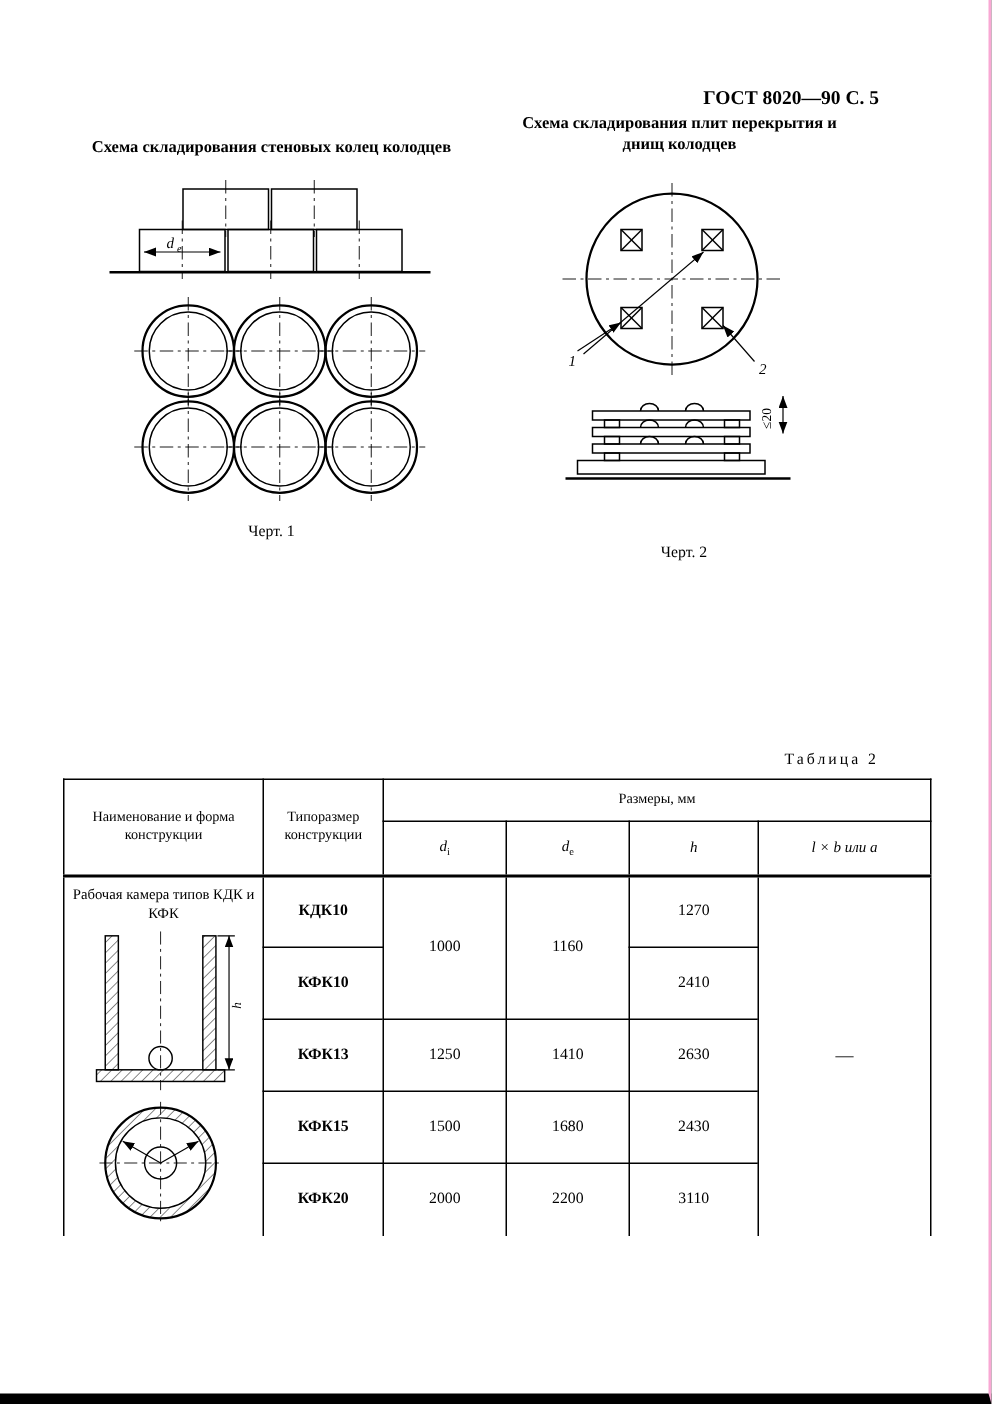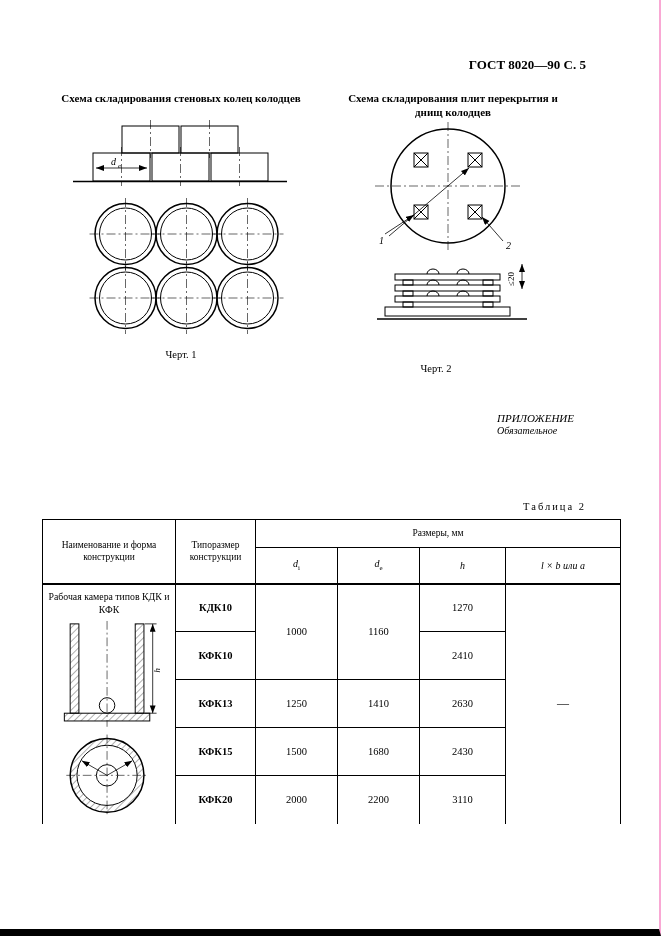--- a/index.html
+++ b/index.html
@@ -6,24 +6,24 @@
   .page{
     position:relative;width:661px;height:936px;background:#fff;
     font-family:"Liberation Serif",serif;color:#000;overflow:hidden;
     box-sizing:border-box;border-right:2px solid #f9a8d4;border-bottom:7px solid #000;
     margin:0 auto;
   }
   .abs{position:absolute;}
   .doc-header{top:57px;left:300px;width:286px;text-align:right;font-weight:bold;font-size:13px;}
   .fig-title{font-weight:bold;font-size:11px;text-align:center;line-height:1.25;}
   .fig1-title{top:92px;left:55px;width:252px;}
-  .fig2-title{top:92px;left:336px;width:234px;}
+  .fig2-title{top:76px;left:336px;width:234px;}
   .fig-cap{font-size:10.5px;text-align:center;}
   .cap1{top:349px;left:55px;width:252px;}
-  .cap2{top:363px;left:316px;width:240px;}
+  .cap2{top:363px;left:336px;width:240px;}
   .legend{top:344px;left:330px;width:252px;text-align:center;font-style:italic;font-size:9.5px;}
   .appendix{top:412px;left:497px;width:150px;font-style:italic;}
   .appendix .a1{font-size:11px;}
   .appendix .a2{font-size:10px;margin-top:1px;}
   .section-title{top:474px;left:0;width:661px;text-align:center;font-weight:bold;font-size:12px;letter-spacing:.4px;}
   .tbl-label{top:501px;left:430px;width:156px;text-align:right;font-size:10.5px;letter-spacing:2px;}
   .tblwrap{top:519px;left:42px;}
   table.tbl{border-collapse:collapse;table-layout:fixed;width:578px;}
   .tbl td{border:1px solid #000;text-align:center;vertical-align:middle;padding:1px 2px;
           font-size:9.5px;line-height:1.3;overflow:hidden;}
@@ -137,24 +137,20 @@
       <rect x="48" y="184" width="10" height="5" class="thin"></rect>
       <rect x="128" y="184" width="10" height="5" class="thin"></rect>
       <rect x="30" y="189" width="125" height="9" class="thin"></rect>
       <line x1="22" y1="201" x2="172" y2="201" class="gnd"></line>
       <line x1="167" y1="146" x2="167" y2="171" class="ln" marker-start="url(#ar2)" marker-end="url(#ar2)"></line>
       <text x="159" y="168" font-size="9" transform="rotate(-90 159 168)">≤20</text>
     </g>
   </svg>
   <div class="abs fig-cap cap2">Черт. 2</div>
 
-  <div class="abs appendix">
-    <div class="a1">ПРИЛОЖЕНИЕ</div>
-    <div class="a2">Обязательное</div>
-  </div>
 
   <div class="abs tbl-label">Таблица 2</div>
 
   <div class="abs tblwrap">
     <table class="tbl">
       <colgroup>
         <col style="width:133px">
           <col style="width:80px">
           <col style="width:82px">
         <col style="width:82px">

